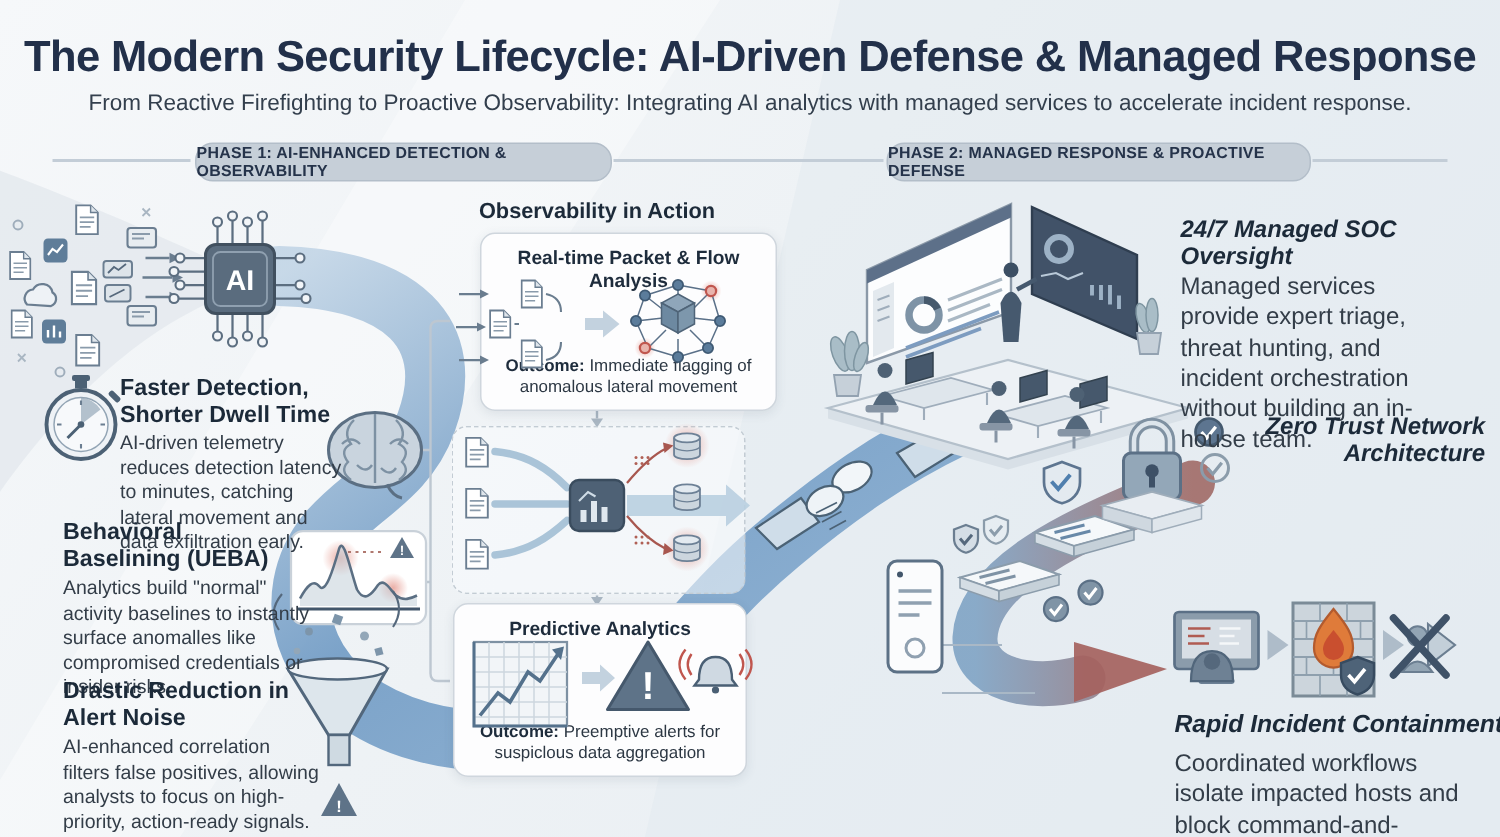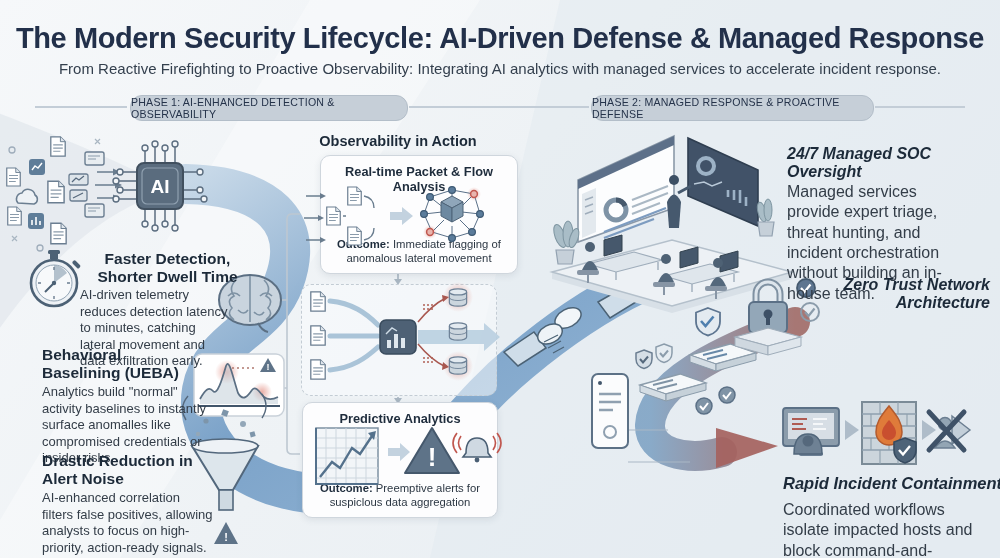--- a/index.html
+++ b/index.html
@@ -5,21 +5,21 @@
   html,body{margin:0;padding:0;background:#dfe4ea;font-family:"Liberation Sans",sans-serif;}
   #canvas{position:relative;width:1000px;height:558px;overflow:hidden;
     background:linear-gradient(130deg,#f6f8fa 0%,#eef2f5 45%,#e6ecf2 100%);}
   .abs{position:absolute;}
   svg.layer{position:absolute;left:0;top:0;pointer-events:none;}
   #bg-svg{z-index:0;} .card,.dashed-box{z-index:1;} #fg-svg{z-index:2;} .txt{z-index:3;}
   .h1{left:0;top:22px;width:1000px;text-align:center;font-size:29px;font-weight:700;
       color:#22304a;letter-spacing:-.4px;}
   .sub{left:0;top:60px;width:1000px;text-align:center;font-size:15px;color:#333f4d;}
   .pill{height:24px;border-radius:12px;background:#c6cfd8;border:1px solid #b3bec9;
-      display:flex;align-items:center;justify-content:center;font-size:10.6px;font-weight:400;
+      display:flex;align-items:center;justify-content:center;font-size:10.6px;font-weight:700;
       color:#25334a;letter-spacing:.2px;z-index:3;}
   .rail{height:2px;background:#c3cdd7;z-index:3;}
   .sec-t{font-size:15.5px;font-weight:700;color:#1c2a39;line-height:1.14;}
   .sec-b{font-size:13px;color:#333d48;line-height:1.27;}
   .sec-t2{font-size:16px;font-weight:700;color:#1c2a39;line-height:1.14;font-style:italic;}
   .sec-b2{font-size:16px;color:#333d48;line-height:1.27;}
   .card{position:absolute;background:#fdfdfe;border:1.5px solid #cfd6dd;border-radius:10px;
       box-shadow:0 2px 7px rgba(45,65,90,.10);}
   .card-t{position:absolute;left:0;right:0;text-align:center;font-size:12.8px;font-weight:700;color:#1e2c3c;z-index:3;}
   .outcome{position:absolute;left:6px;right:6px;text-align:center;font-size:11.3px;color:#2c3743;line-height:1.22;z-index:3;}
@@ -63,21 +63,21 @@
 </div>
 <div class="abs rail" style="left:409px;top:106px;width:180px;"></div>
 <div class="abs pill" style="left:591px;top:95px;width:281px;">
   <span>PHASE 2: MANAGED RESPONSE &amp; PROACTIVE DEFENSE</span>
 </div>
 <div class="abs rail" style="left:875px;top:106px;width:90px;"></div>
 
 <div class="abs txt h1">The Modern Security Lifecycle: AI-Driven Defense &amp; Managed Response</div>
 <div class="abs txt sub">From Reactive Firefighting to Proactive Observability: Integrating AI analytics with managed services to accelerate incident response.</div>
 
-<div class="abs txt sec-t" style="left:80px;top:250px;width:175px;text-align:center;">Faster Detection, Shorter Dwell Time</div>
+<div class="abs txt sec-t" style="left:80px;top:250px;width:175px;">Faster Detection, Shorter Dwell Time</div>
 <div class="abs txt sec-b" style="left:80px;top:287px;width:152px;">AI-driven telemetry reduces detection latency to minutes, catching lateral movement and data exfiltration early.</div>
 
 <div class="abs txt sec-t" style="left:42px;top:346px;width:160px;">Behavioral Baselining (UEBA)</div>
 <div class="abs txt sec-b" style="left:42px;top:384px;width:165px;">Analytics build "normal" activity baselines to instantly surface anomalles like compromised credentials or insider risks.</div>
 
 <div class="abs txt sec-t" style="left:42px;top:452px;width:170px;">Drastic Reduction in Alert Noise</div>
 <div class="abs txt sec-b" style="left:42px;top:490px;width:172px;">AI-enhanced correlation filters false positives, allowing analysts to focus on high-priority, action-ready signals.</div>
 
 <div class="abs txt obs-h" style="left:300px;top:133px;width:196px;">Observability in Action</div>
 

